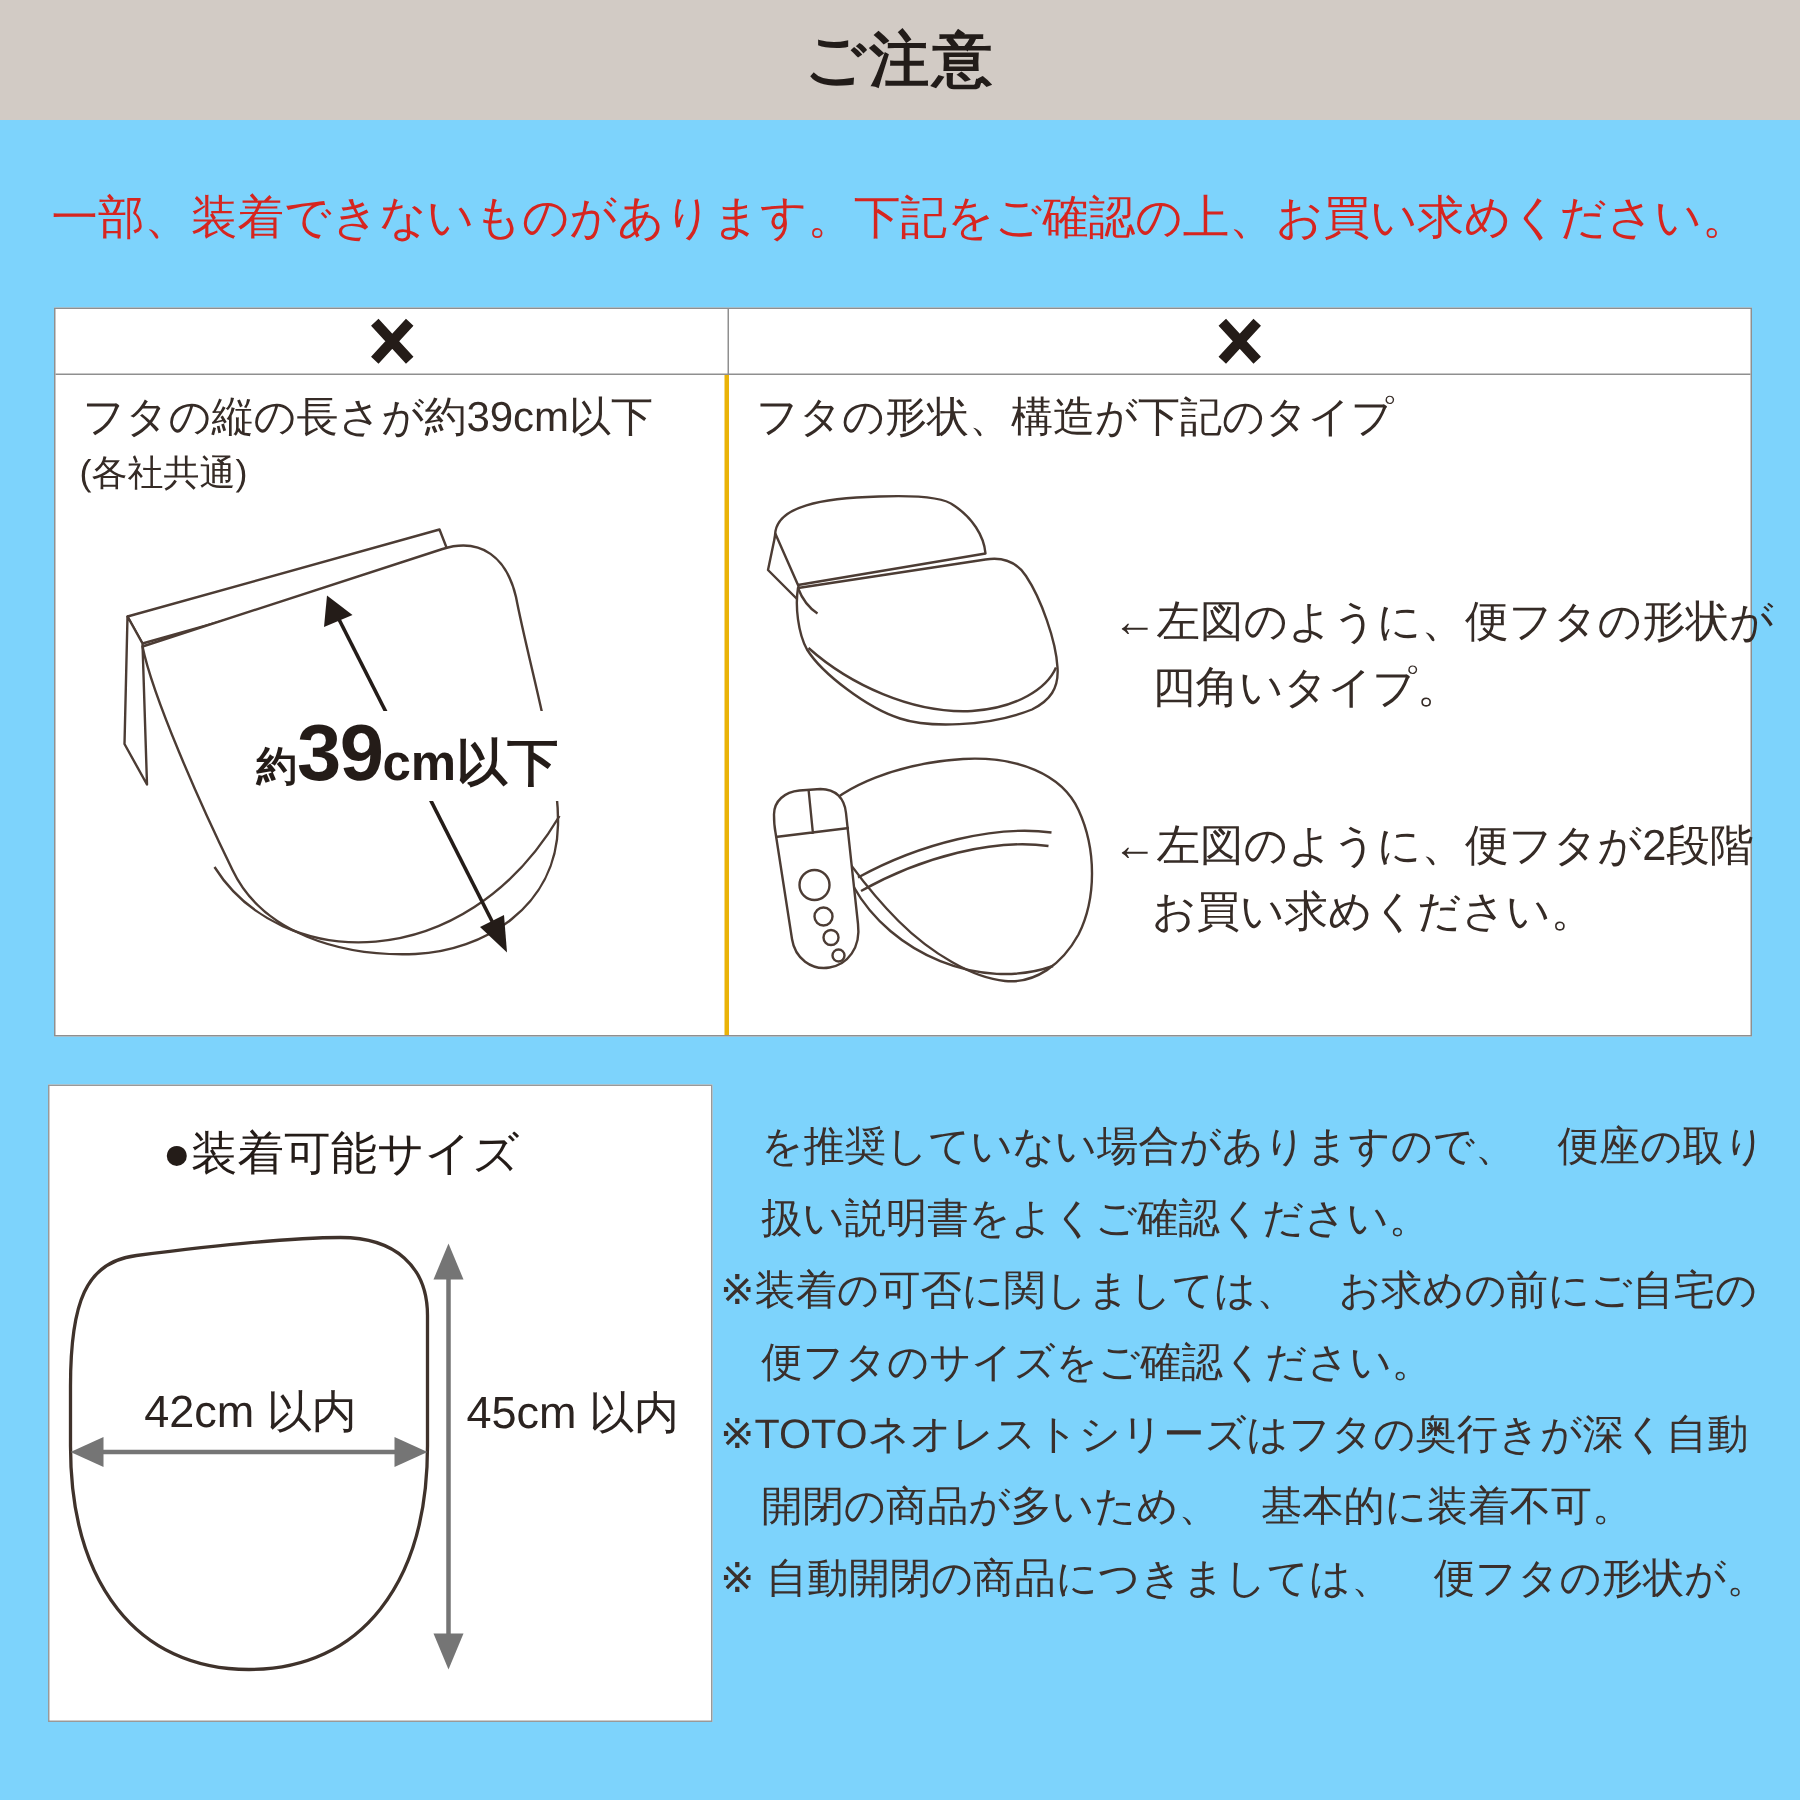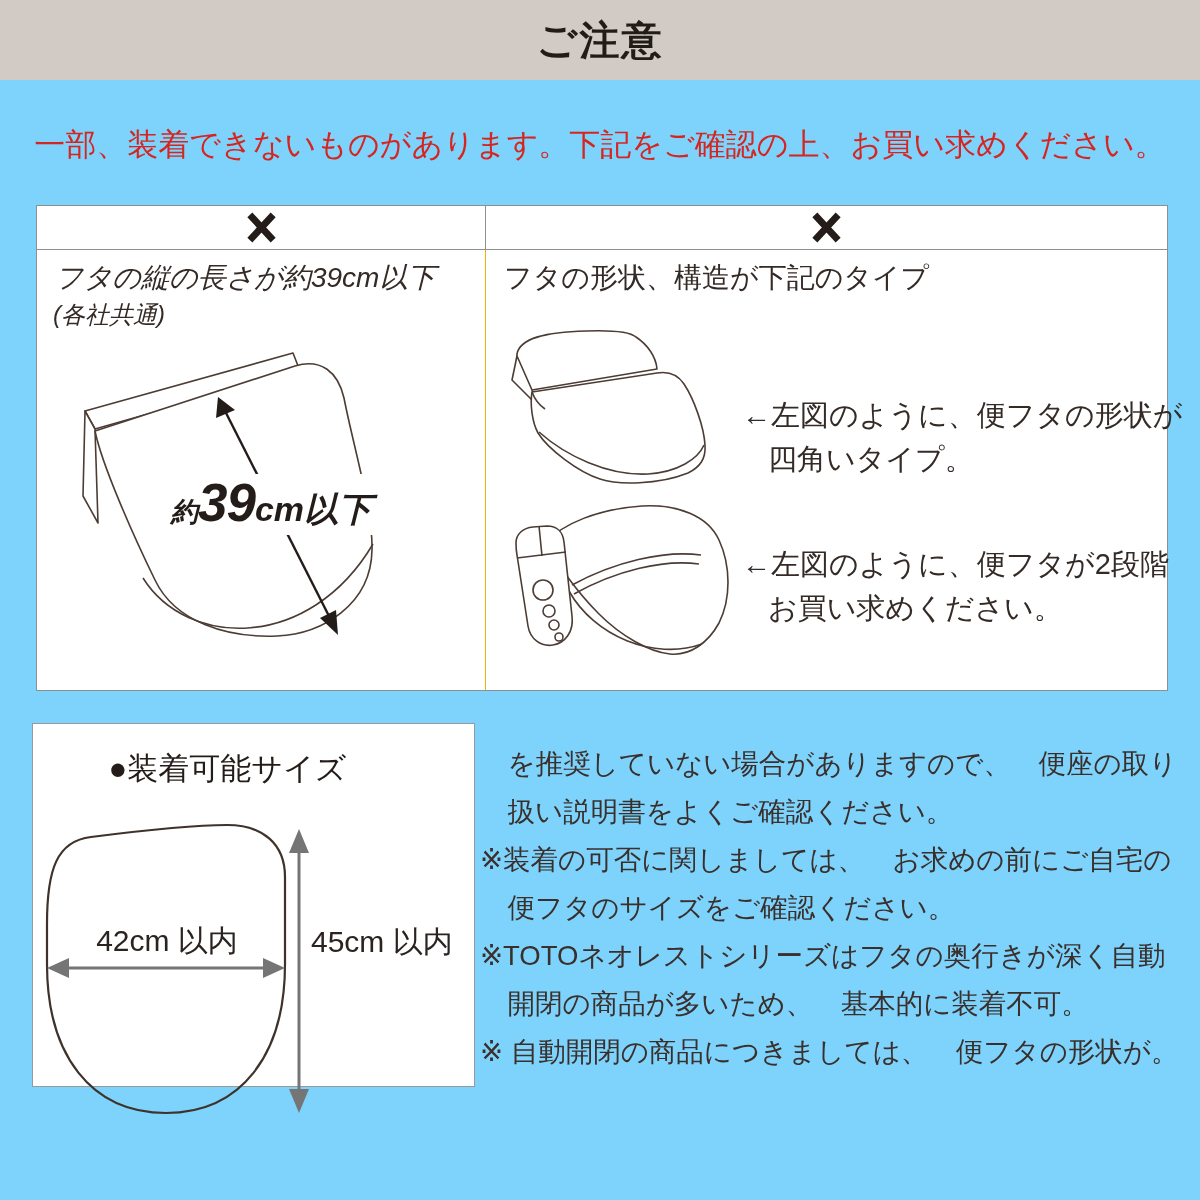--- a/index.html
+++ b/index.html
@@ -14,38 +14,38 @@
   .notice{position:absolute;left:0;top:124px;width:1200px;text-align:center;
           font-size:31px;font-weight:normal;color:#d6251f;white-space:nowrap;letter-spacing:0;}
 
   
   .grid{position:absolute;left:36px;top:205px;width:1132px;height:486px;
         display:grid;grid-template-columns:449px 1fr;grid-template-rows:44px 1fr;
         border:1px solid #8f8f8f;background:#fff;box-sizing:border-box;}
   .cell{position:relative;box-sizing:border-box;}
   .c-tl{border-right:1px solid #8f8f8f;border-bottom:1px solid #8f8f8f;display:flex;align-items:center;justify-content:center;}
   .c-tr{border-bottom:1px solid #8f8f8f;display:flex;align-items:center;justify-content:center;}
-  .c-bl{border-right:1px solid #eab308;font-style:italic;}
+  .c-bl{border-right:3px solid #eab308;}
   .cell-title{position:absolute;left:18px;top:9px;font-size:28px;color:#352b26;white-space:nowrap;}
   .cell-subtitle{position:absolute;left:16px;top:49px;font-size:24px;color:#352b26;white-space:nowrap;}
   .diagram{position:absolute;}
 
   .dim-label{position:absolute;left:128px;top:224px;display:flex;align-items:baseline;
              background:#fff;padding:2px 6px;white-space:nowrap;color:#241c18;}
   .dim-pre{font-size:27px;font-weight:bold;}
   .dim-val{font-size:53px;font-weight:bold;letter-spacing:-1px;line-height:1;}
   .dim-suf{font-size:34px;font-weight:bold;}
 
   .caption{position:absolute;left:256px;font-size:29px;color:#352b26;line-height:44px;white-space:nowrap;}
   .cap-1{top:112px;margin-top:31px;}
   .cap-2{top:292px;}
   .cap-wrap{padding-left:26px;}
 
   
-  .size-box{position:absolute;left:32px;top:723px;width:443px;height:364px;
+  .size-box{position:absolute;left:32px;top:723px;width:443px;height:425px;
             border:1px solid #999;box-sizing:border-box;background:#fff;}
   .size-heading{position:absolute;left:-26px;top:24px;width:100%;text-align:center;
                 font-size:31px;color:#241c18;white-space:nowrap;}
   .size-svg{position:absolute;left:0;top:85px;}
   .w-label{position:absolute;left:56px;top:197px;width:156px;text-align:center;
            font-size:30px;color:#2b2320;white-space:nowrap;}
   .h-label{position:absolute;left:278px;top:198px;font-size:30px;color:#2b2320;white-space:nowrap;}
 
   
   .notes{position:absolute;left:480px;top:740px;width:706px;font-size:27.5px;

